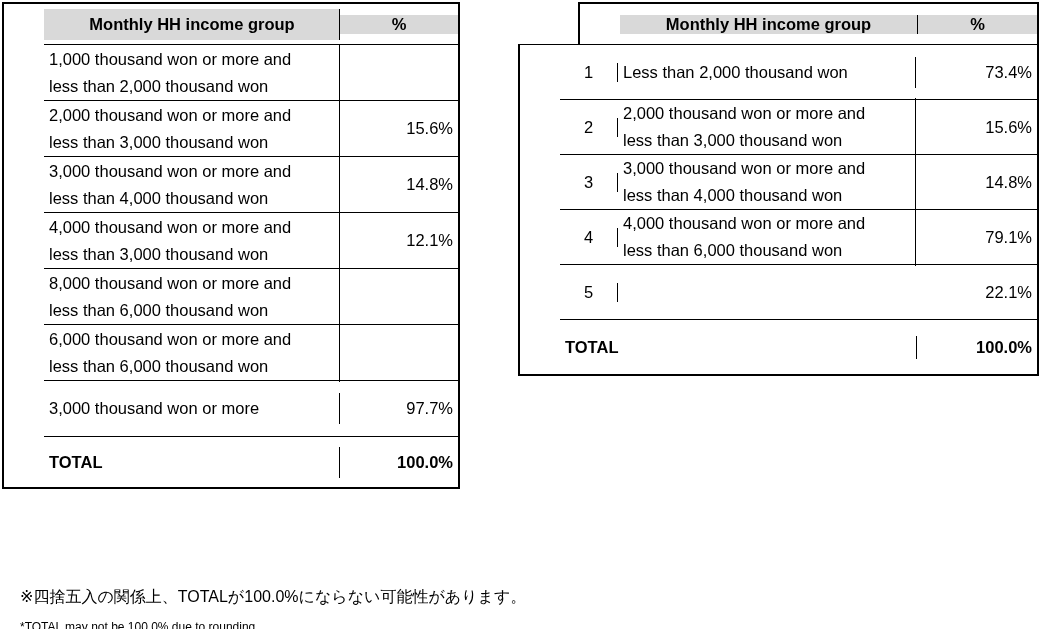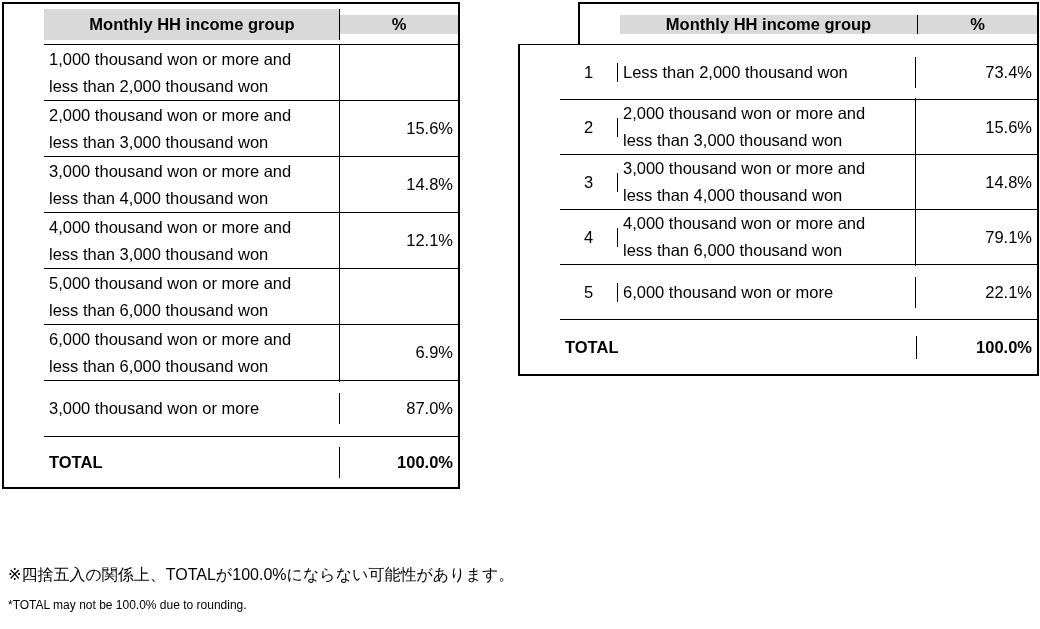--- a/index.html
+++ b/index.html
@@ -47,21 +47,21 @@
   #tableBBody { left: 518px; top: 44px; width: 521px; border-top: 1px solid #000; }
   #tableBBody .row.data { height: 55px; }
   #tableBBody .row.data:first-child { height: 54px; }
   #tableBBody .row.total-row { height: 55px; }
   #tableBBody .num-cell   { width: 58px; }
   #tableBBody .group-cell { width: 298px; }
   #tableBBody .pct-cell   { flex: 1; }
   #tableBBody .total-label-cell { width: 357px; padding: 2px 4px 2px 5px; justify-content: center; }
 
   
-  .footnote { position: absolute; left: 8px; white-space: nowrap; }
+  .footnote { position: absolute; left: 20px; white-space: nowrap; margin-top: 22px; }
   #footnoteJa { top: 565px; font-size: 16px; }
   #footnoteEn { top: 598px; font-size: 12px; }
 </style>
 </head>
 <body>
 
 <div class="canvas">
 
   <section class="tbl" id="tableA">
     <div class="row header">
@@ -91,37 +91,36 @@
     </div>
     <div class="row data">
       <div class="cell rb group-cell">
         <div>4,000 thousand won or more and</div>
           <div>less than 3,000 thousand won</div>
       </div>
       <div class="cell pct-cell">12.1%</div>
     </div>
     <div class="row data">
       <div class="cell rb group-cell">
-        <div>5,000 thousand won or more and</div>
+        <div>8,000 thousand won or more and</div>
           <div>less than 6,000 thousand won</div>
       </div>
     </div>
     <div class="row data">
       <div class="cell rb group-cell">
         <div>6,000 thousand won or more and</div>
           <div>less than 6,000 thousand won</div>
       </div>
-      <div class="cell pct-cell">6.9%</div>
     </div>
     <div class="row data">
       <div class="cell rb group-cell">
         <div>3,000 thousand won or more</div>
           <div></div>
       </div>
-      <div class="cell pct-cell">87.0%</div>
+      <div class="cell pct-cell">97.7%</div>
     </div>
 
     <div class="row total-row">
       <div class="cell rb group-cell">TOTAL</div>
       <div class="cell pct-cell">100.0%</div>
     </div>
   </section>
 
   <section class="tbl" id="tableBHead">
     <div class="row">
@@ -158,24 +157,20 @@
     <div class="row data">
       <div class="cell rb num-cell">4</div>
       <div class="cell rb group-cell">
         <div>4,000 thousand won or more and</div>
           <div>less than 6,000 thousand won</div>
       </div>
       <div class="cell pct-cell">79.1%</div>
     </div>
     <div class="row data">
       <div class="cell rb num-cell">5</div>
-      <div class="cell rb group-cell">
-        <div>6,000 thousand won or more</div>
-          <div></div>
-      </div>
       <div class="cell pct-cell">22.1%</div>
     </div>
 
     <div class="row total-row">
       <div class="cell rb total-label-cell">TOTAL</div>
       <div class="cell pct-cell">100.0%</div>
     </div>
   </section>
 
   <div class="footnote" id="footnoteJa">※四捨五入の関係上、TOTALが100.0%にならない可能性があります。</div>

